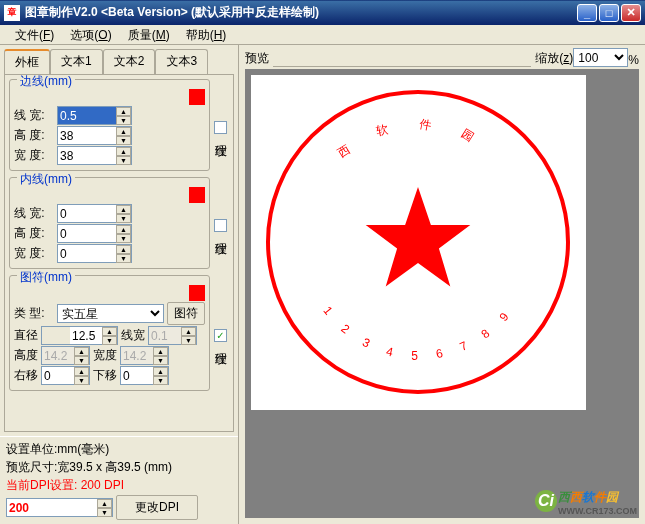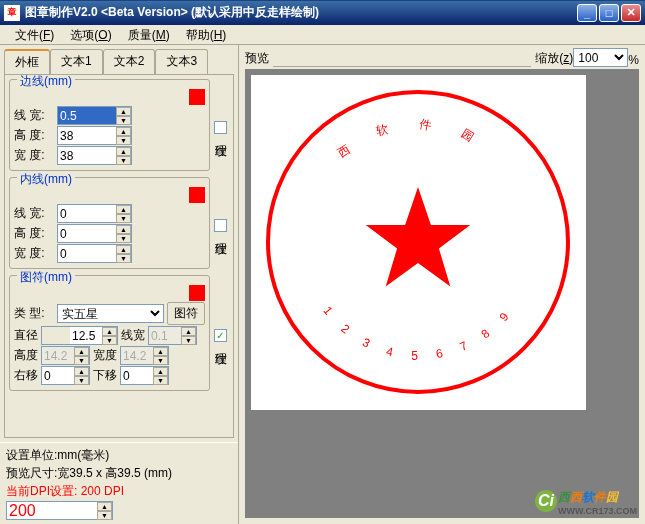--- a/index.html
+++ b/index.html
@@ -239,26 +239,27 @@
 
 
     </div>
 
     <div class="footer">
       <div>设置单位:mm(毫米)</div>
       <div>预览尺寸:宽39.5 x 高39.5 (mm)</div>
       <div class="dpi-line">当前DPI设置: 200 DPI</div>
       <div class="row">
         <div class="spinner">
-            <input style="width: 90px; color: red; font-size: 16px;" value="200">
+            <input style="width: 90px; color: red; font-size: 12px; font-weight: bold;" value="200">
             <div class="spinner-btns">
               <div class="sb">▲</div>
               <div class="sb">▼</div>
             </div>
           </div>
+        <button class="btn" style="padding:3px 18px">更改DPI</button>
       </div>
     </div>
   </div>
 
   <div class="rightpanel">
     <div class="previewbar">
       <span class="ptitle">预览</span>
       <div style="flex:1;border-bottom:1px solid #aca899;margin:0 4px"></div>
       <span><span>缩放</span>(<u>z</u>)</span>
       <select class="combo" style="width:55px"><option>100</option></select>

